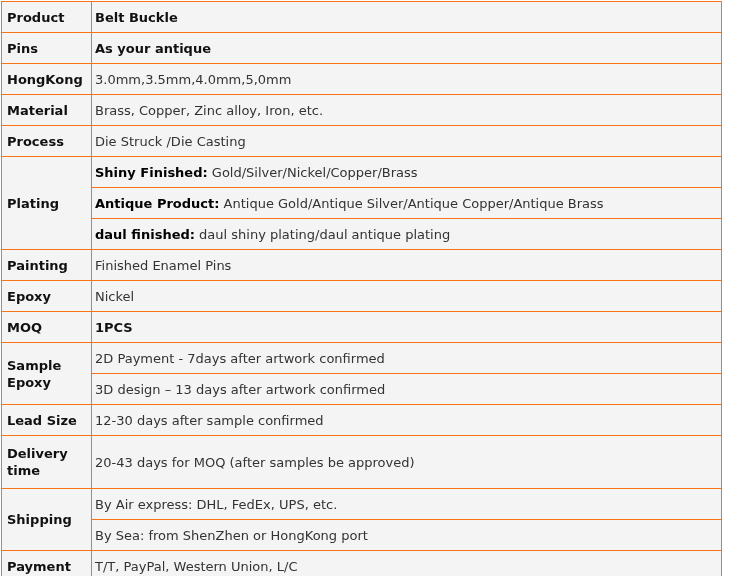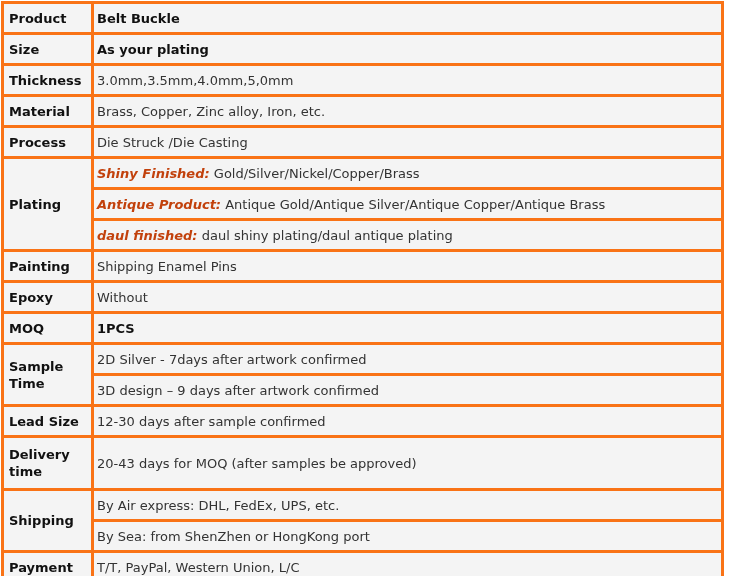--- a/index.html
+++ b/index.html
@@ -21,43 +21,42 @@
   }
   table.spec {
     border-collapse: collapse;
     table-layout: fixed;
     width: 720px;
     background: #f4f4f4;
   }
   table.spec col.c1 { width: 90px; }
   table.spec col.c2 { width: 630px; }
   table.spec td {
-    border: 3px solid #f97316;
+    border: 1px solid #f97316;
     vertical-align: middle;
     line-height: 17px;
     overflow: hidden;
   }
   td.lbl {
     font-weight: bold;
     color: #111111;
     padding: 2px 2px 2px 5px;
   }
   td.val {
     padding: 2px 1px 2px 3px;
     color: #333333;
     margin-top: 45px;
   }
   td.val.bold {
     font-weight: bold;
     color: #111111;
   }
   span.b {
     font-weight: bold;
-    color: #c2410c;
-    font-style: italic;
+    color: #000000;
   }
   tr.r31 { height: 31px; }
   tr.r53 { height: 53px; }
 </style>
 </head>
 <body>
 
 <div class="wrap">
   <table class="spec">
     <colgroup>
@@ -65,26 +64,26 @@
         <col class="c2">
       </colgroup>
     <tbody>
 
       <tr class="r31">
         <td class="lbl">Product</td>
         <td class="val bold">Belt Buckle</td>
       </tr>
 
       <tr class="r31">
-        <td class="lbl">Size</td>
-        <td class="val bold">As your plating</td>
+        <td class="lbl">Pins</td>
+        <td class="val bold">As your antique</td>
       </tr>
 
       <tr class="r31">
-        <td class="lbl">Thickness</td>
+        <td class="lbl">HongKong</td>
         <td class="val">3.0mm,3.5mm,4.0mm,5,0mm</td>
       </tr>
 
       <tr class="r31">
         <td class="lbl">Material</td>
         <td class="val">Brass, Copper, Zinc alloy, Iron, etc.</td>
       </tr>
 
       <tr class="r31">
         <td class="lbl">Process</td>
@@ -103,39 +102,39 @@
         </td>
       </tr>
       <tr class="r31">
         <td class="val">
           <span class="b">daul finished:</span><span> daul shiny plating/daul antique plating</span>
         </td>
       </tr>
 
       <tr class="r31">
         <td class="lbl">Painting</td>
-        <td class="val">Shipping Enamel Pins</td>
+        <td class="val">Finished Enamel Pins</td>
       </tr>
 
       <tr class="r31">
         <td class="lbl">Epoxy</td>
-        <td class="val">Without</td>
+        <td class="val">Nickel</td>
       </tr>
 
       <tr class="r31">
         <td class="lbl">MOQ</td>
         <td class="val bold">1PCS</td>
       </tr>
 
       <tr class="r31">
-        <td class="lbl" rowspan="2">Sample Time</td>
-        <td class="val">2D Silver - 7days after artwork confirmed</td>
+        <td class="lbl" rowspan="2">Sample Epoxy</td>
+        <td class="val">2D Payment - 7days after artwork confirmed</td>
       </tr>
       <tr class="r31">
-        <td class="val">3D design – 9 days after artwork confirmed</td>
+        <td class="val">3D design – 13 days after artwork confirmed</td>
       </tr>
 
       <tr class="r31">
         <td class="lbl">Lead Size</td>
         <td class="val">12-30 days after sample confirmed</td>
       </tr>
 
       <tr class="r53">
         <td class="lbl">Delivery time</td>
         <td class="val">20-43 days for MOQ (after samples be approved)</td>

